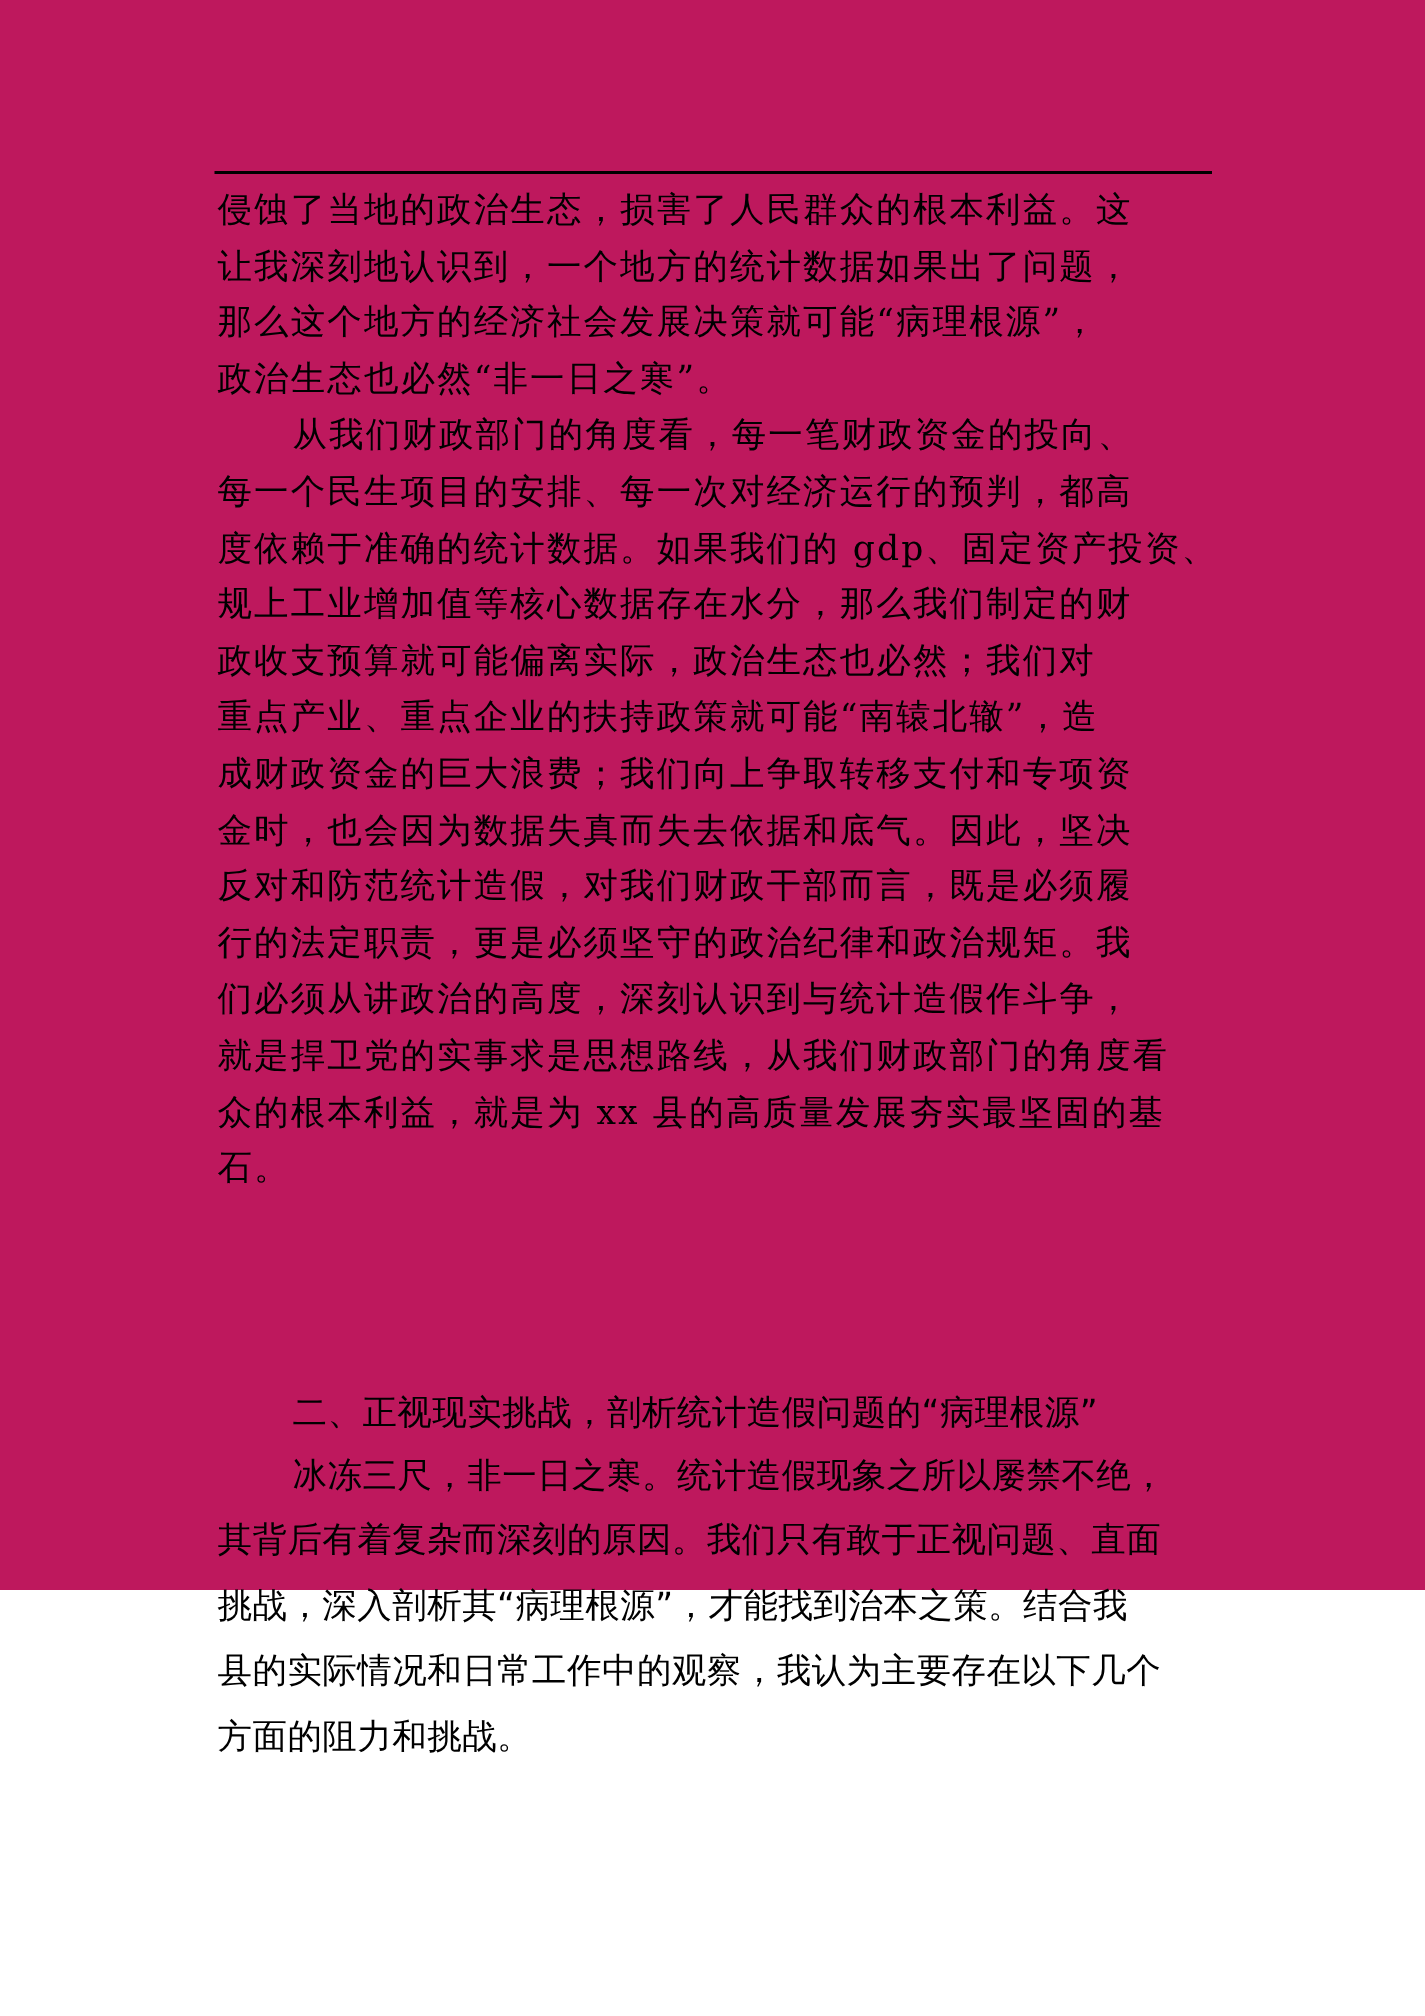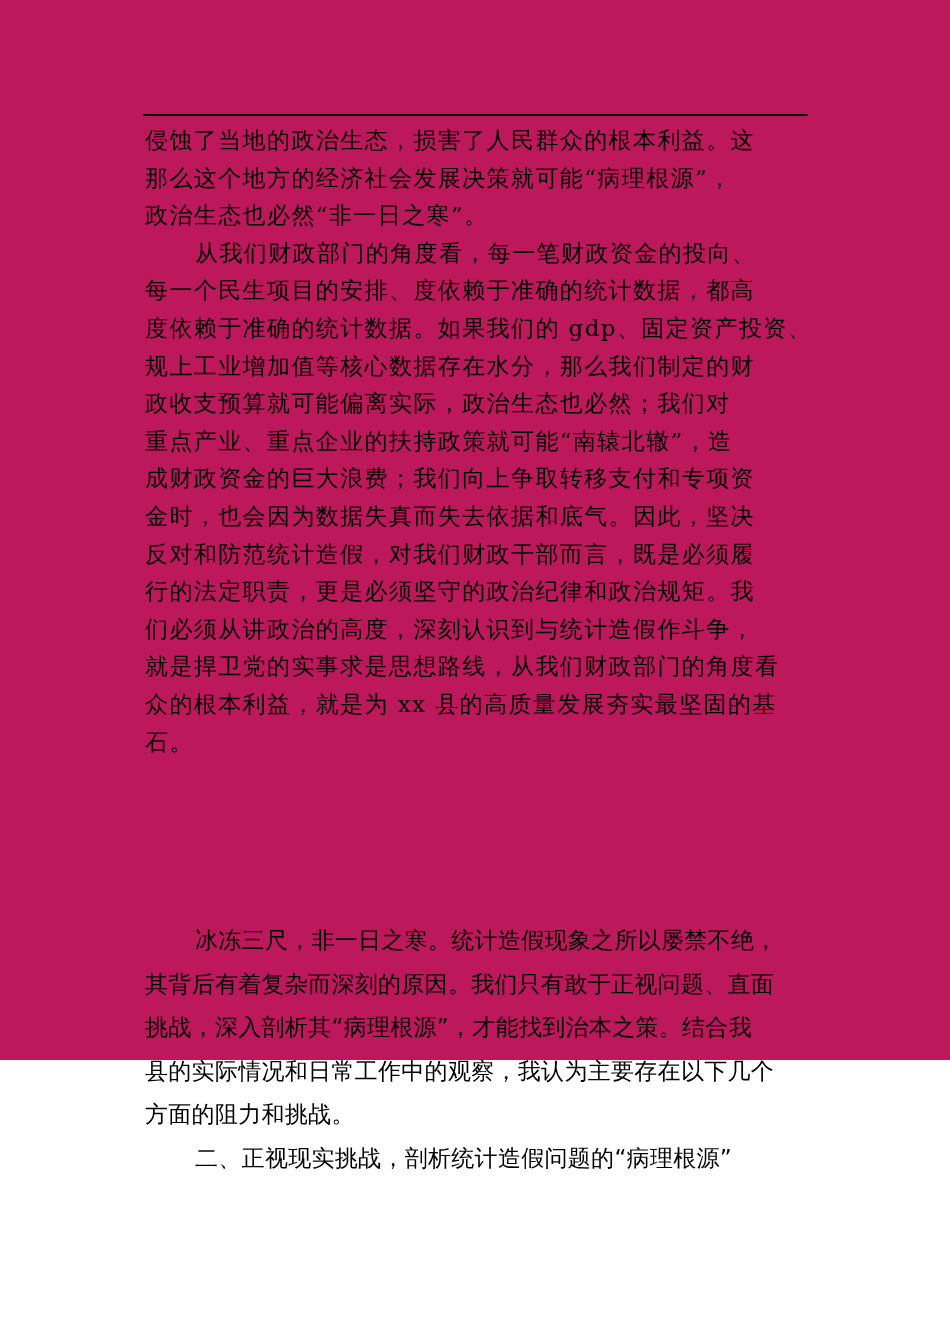--- a/index.html
+++ b/index.html
@@ -15,46 +15,47 @@
 </style>
 </head>
 <body>
 
 <div class="page">
   <div class="rule"></div>
 
   <div class="block serif" style="top:122px;">
     <p>
       <span class="line">侵蚀了当地的政治生态，损害了人民群众的根本利益。这</span>
+      <span class="line">让我深刻地认识到，一个地方的统计数据如果出了问题，</span>
       <span class="line">那么这个地方的经济社会发展决策就可能“病理根源”，</span>
       <span class="line">政治生态也必然“非一日之寒”。</span>
     </p>
     <p>
       <span class="line" style="padding-left:50px;">从我们财政部门的角度看，每一笔财政资金的投向、</span>
-      <span class="line">每一个民生项目的安排、度依赖于准确的统计数据，都高</span>
+      <span class="line">每一个民生项目的安排、每一次对经济运行的预判，都高</span>
       <span class="line">度依赖于准确的统计数据。如果我们的 gdp、固定资产投资、</span>
       <span class="line">规上工业增加值等核心数据存在水分，那么我们制定的财</span>
       <span class="line">政收支预算就可能偏离实际，政治生态也必然；我们对</span>
       <span class="line">重点产业、重点企业的扶持政策就可能“南辕北辙”，造</span>
       <span class="line">成财政资金的巨大浪费；我们向上争取转移支付和专项资</span>
       <span class="line">金时，也会因为数据失真而失去依据和底气。因此，坚决</span>
       <span class="line">反对和防范统计造假，对我们财政干部而言，既是必须履</span>
       <span class="line">行的法定职责，更是必须坚守的政治纪律和政治规矩。我</span>
       <span class="line">们必须从讲政治的高度，深刻认识到与统计造假作斗争，</span>
       <span class="line">就是捍卫党的实事求是思想路线，从我们财政部门的角度看</span>
       <span class="line">众的根本利益，就是为 xx 县的高质量发展夯实最坚固的基</span>
       <span class="line">石。</span>
     </p>
   </div>
 
   <div class="block sans" style="top:921px;">
+    <p>
+      <span class="line" style="padding-left:50px;">二、正视现实挑战，剖析统计造假问题的“病理根源”</span>
+    </p>
     <p style="margin-top:-2px;">
       <span class="line" style="padding-left:50px;">冰冻三尺，非一日之寒。统计造假现象之所以屡禁不绝，</span>
       <span class="line">其背后有着复杂而深刻的原因。我们只有敢于正视问题、直面</span>
       <span class="line">挑战，深入剖析其“病理根源”，才能找到治本之策。结合我</span>
       <span class="line">县的实际情况和日常工作中的观察，我认为主要存在以下几个</span>
       <span class="line">方面的阻力和挑战。</span>
     </p>
-    <p>
-      <span class="line" style="padding-left:50px;">二、正视现实挑战，剖析统计造假问题的“病理根源”</span>
-    </p>
   </div>
 </div>
 
 </body></html>

